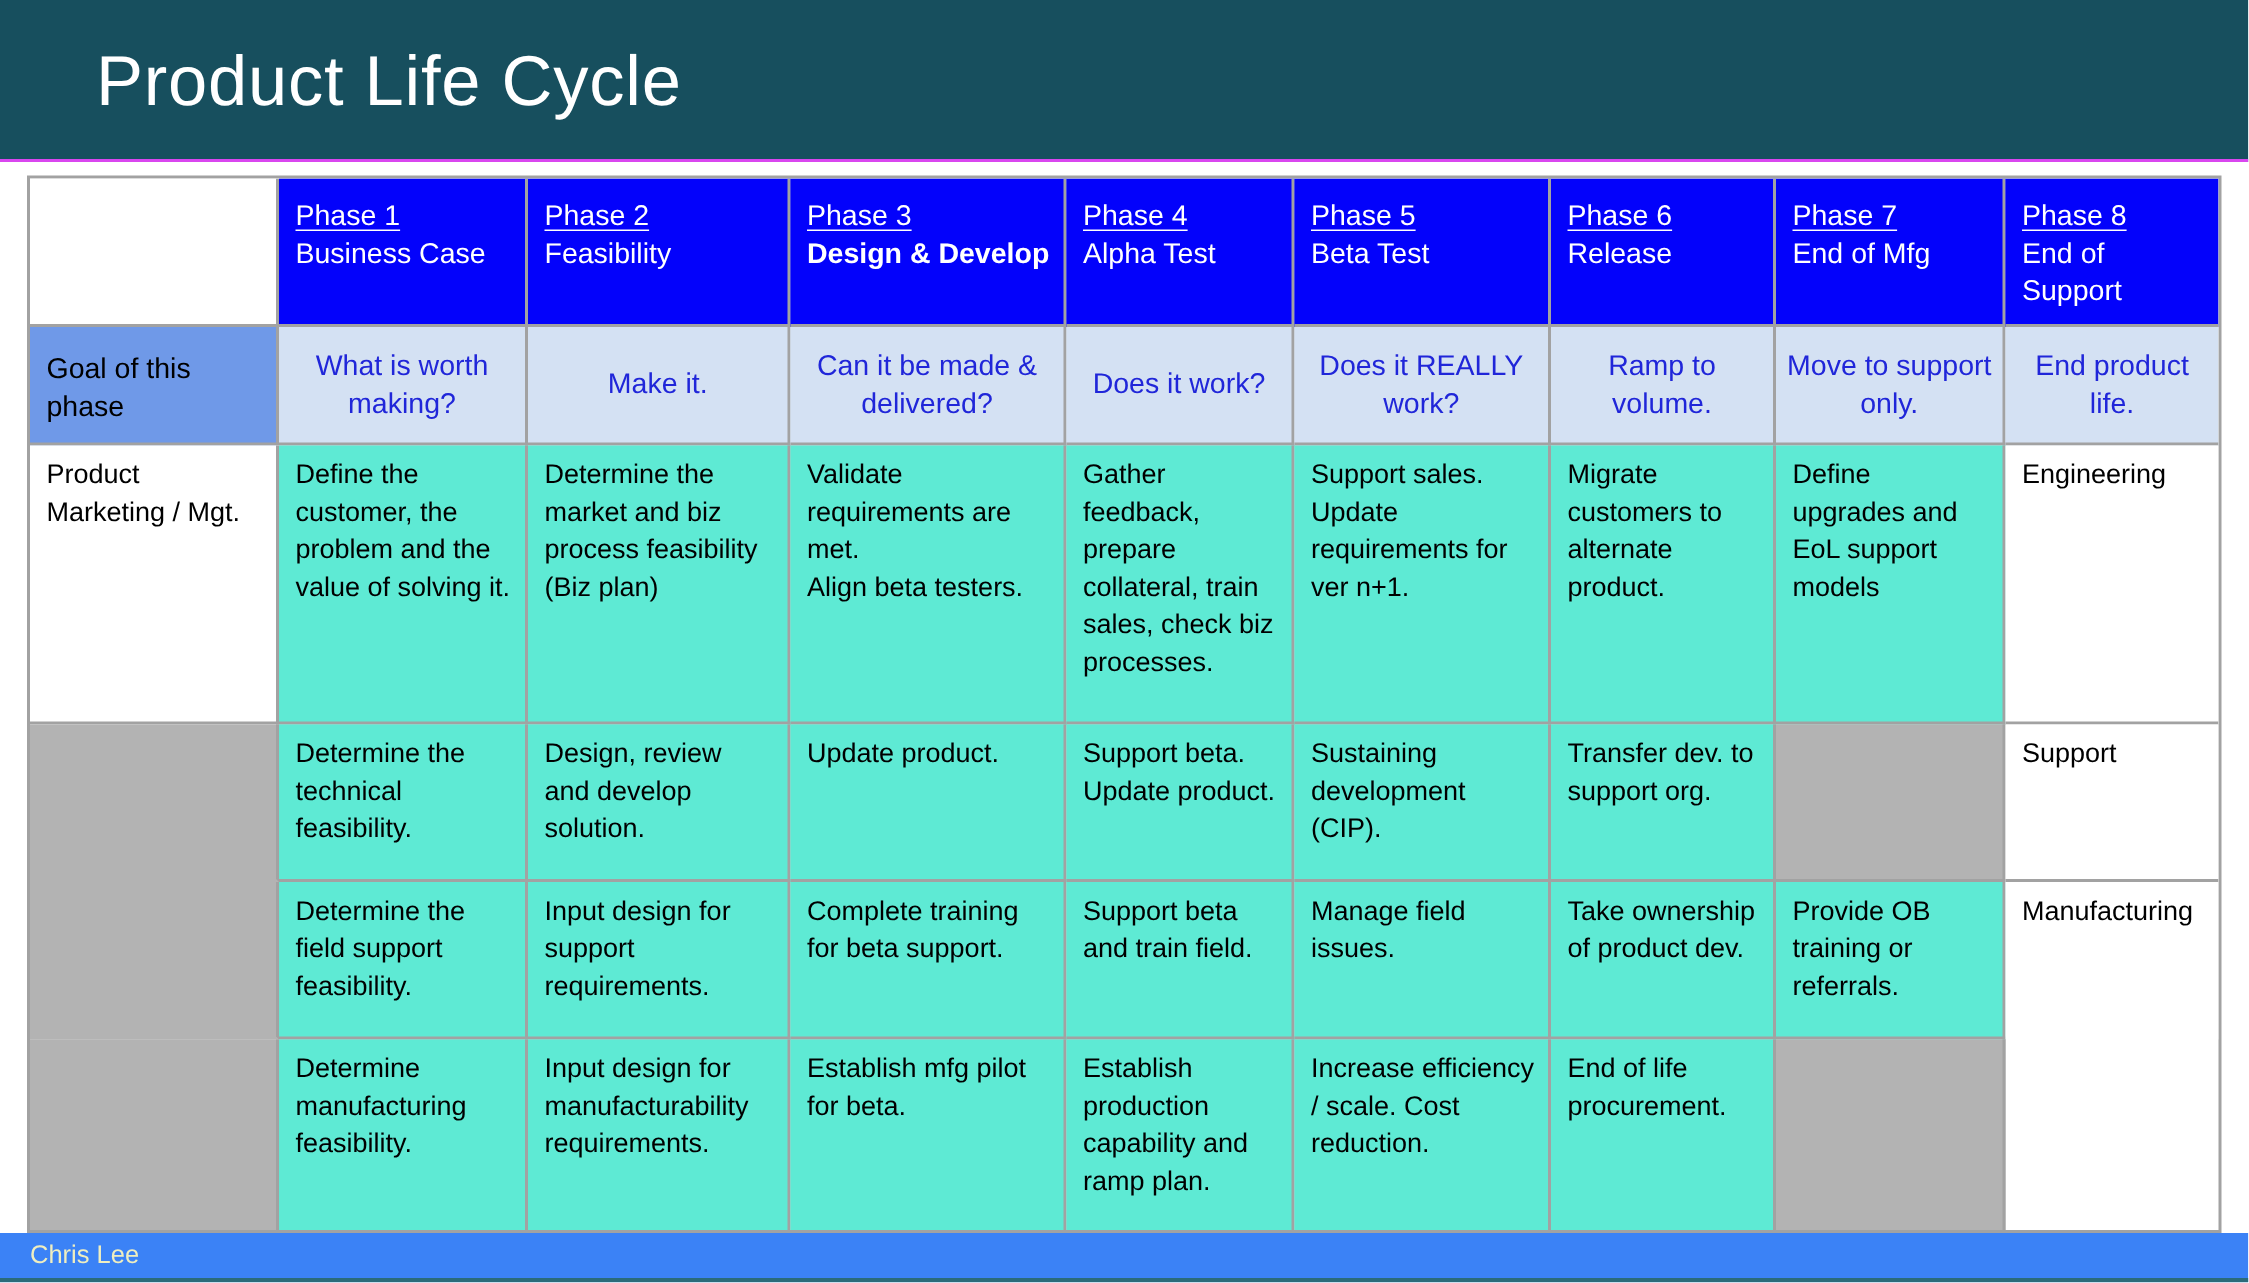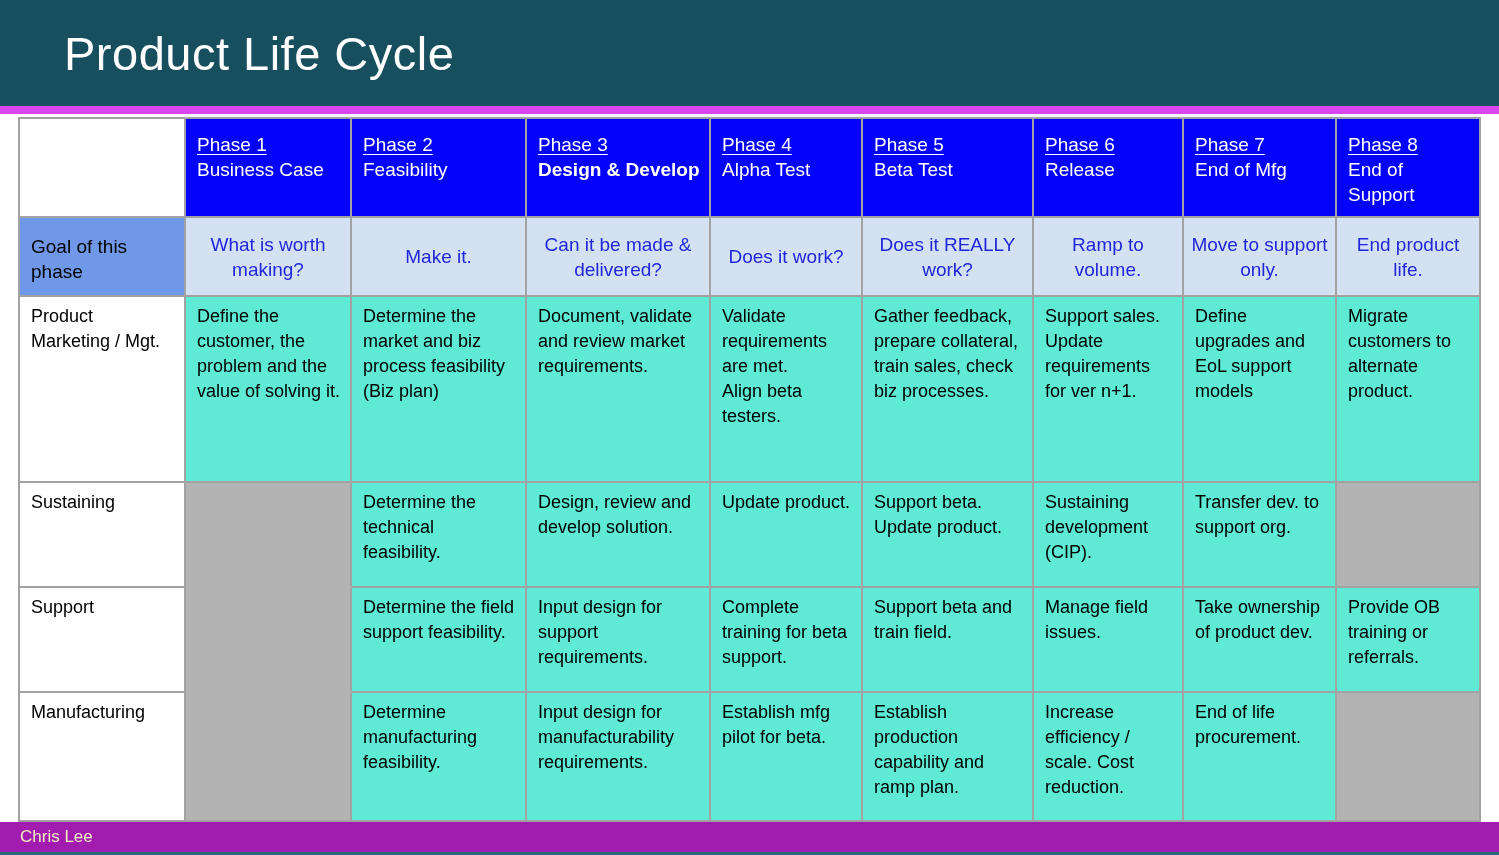--- a/index.html
+++ b/index.html
@@ -7,21 +7,21 @@
     position:relative;
     width:1499px;height:855px;
     background:#ffffff;
     font-family:"Liberation Sans", sans-serif;
     overflow:hidden;
   }
   
   .title-bar{
     position:absolute;left:0;top:0;width:100%;height:106px;
     background:#174f5e;
-    border-bottom:8px solid #d946ef;
+    border-bottom:2px solid #d946ef;
   }
   .title-bar h1{
     margin:0;
     position:absolute;left:64px;top:26px;
     font-size:47px;font-weight:400;letter-spacing:.5px;
     color:#ffffff;
   }
   
   .table-wrap{
     position:absolute;left:18px;top:117px;
@@ -64,21 +64,21 @@
     display:flex;align-items:center;justify-content:center;
     padding:4px 6px;
   }
   .rowlabel{background:#ffffff;}
   .gray{background:#b3b3b3;}
   .merge-down{border-bottom-color:#b3b3b3;}
   .last-row{border-bottom:none;}
   
   .footer-bar{
     position:absolute;left:0;bottom:0;width:100%;height:33px;
-    background:#a21caf;
+    background:#3b82f6;
     border-bottom:3px solid #2a6b7a;
     box-sizing:border-box;
   }
   .footer-bar span{
     position:absolute;left:20px;top:5px;
     font-size:17px;color:#efeec0;
   }
 </style>
 </head>
 <body>
@@ -108,30 +108,29 @@
     <div class="cell goal">Does it work?</div>
     <div class="cell goal">Does it REALLY work?</div>
     <div class="cell goal">Ramp to volume.</div>
     <div class="cell goal">Move to support only.</div>
     <div class="cell goal">End product life.</div>
 
     <div class="cell rowlabel">Product Marketing / Mgt.</div>
     <div class="cell">Define the customer, the problem and the value of solving it.</div>
     <div class="cell">Determine the market and biz process feasibility
 (Biz plan)</div>
-    <div class="cell">Document, validate and review market requirements.</div>
     <div class="cell">Validate requirements are met.
 Align beta testers.</div>
     <div class="cell">Gather feedback, prepare collateral, train sales, check biz processes.</div>
     <div class="cell">Support sales.
 Update requirements for ver n+1.</div>
+    <div class="cell">Migrate customers to alternate product.</div>
     <div class="cell">Define upgrades and EoL support models</div>
-    <div class="cell">Migrate customers to alternate product.</div>
 
-    <div class="cell rowlabel">Sustaining</div>
+    <div class="cell rowlabel">Engineering</div>
     <div class="cell gray merge-down"></div>
     <div class="cell">Determine the technical feasibility.</div>
     <div class="cell">Design, review and develop solution.</div>
     <div class="cell">Update product.</div>
     <div class="cell">Support beta.
 Update product.</div>
     <div class="cell">Sustaining development (CIP).</div>
     <div class="cell">Transfer dev. to support org.</div>
     <div class="cell gray"></div>
 

